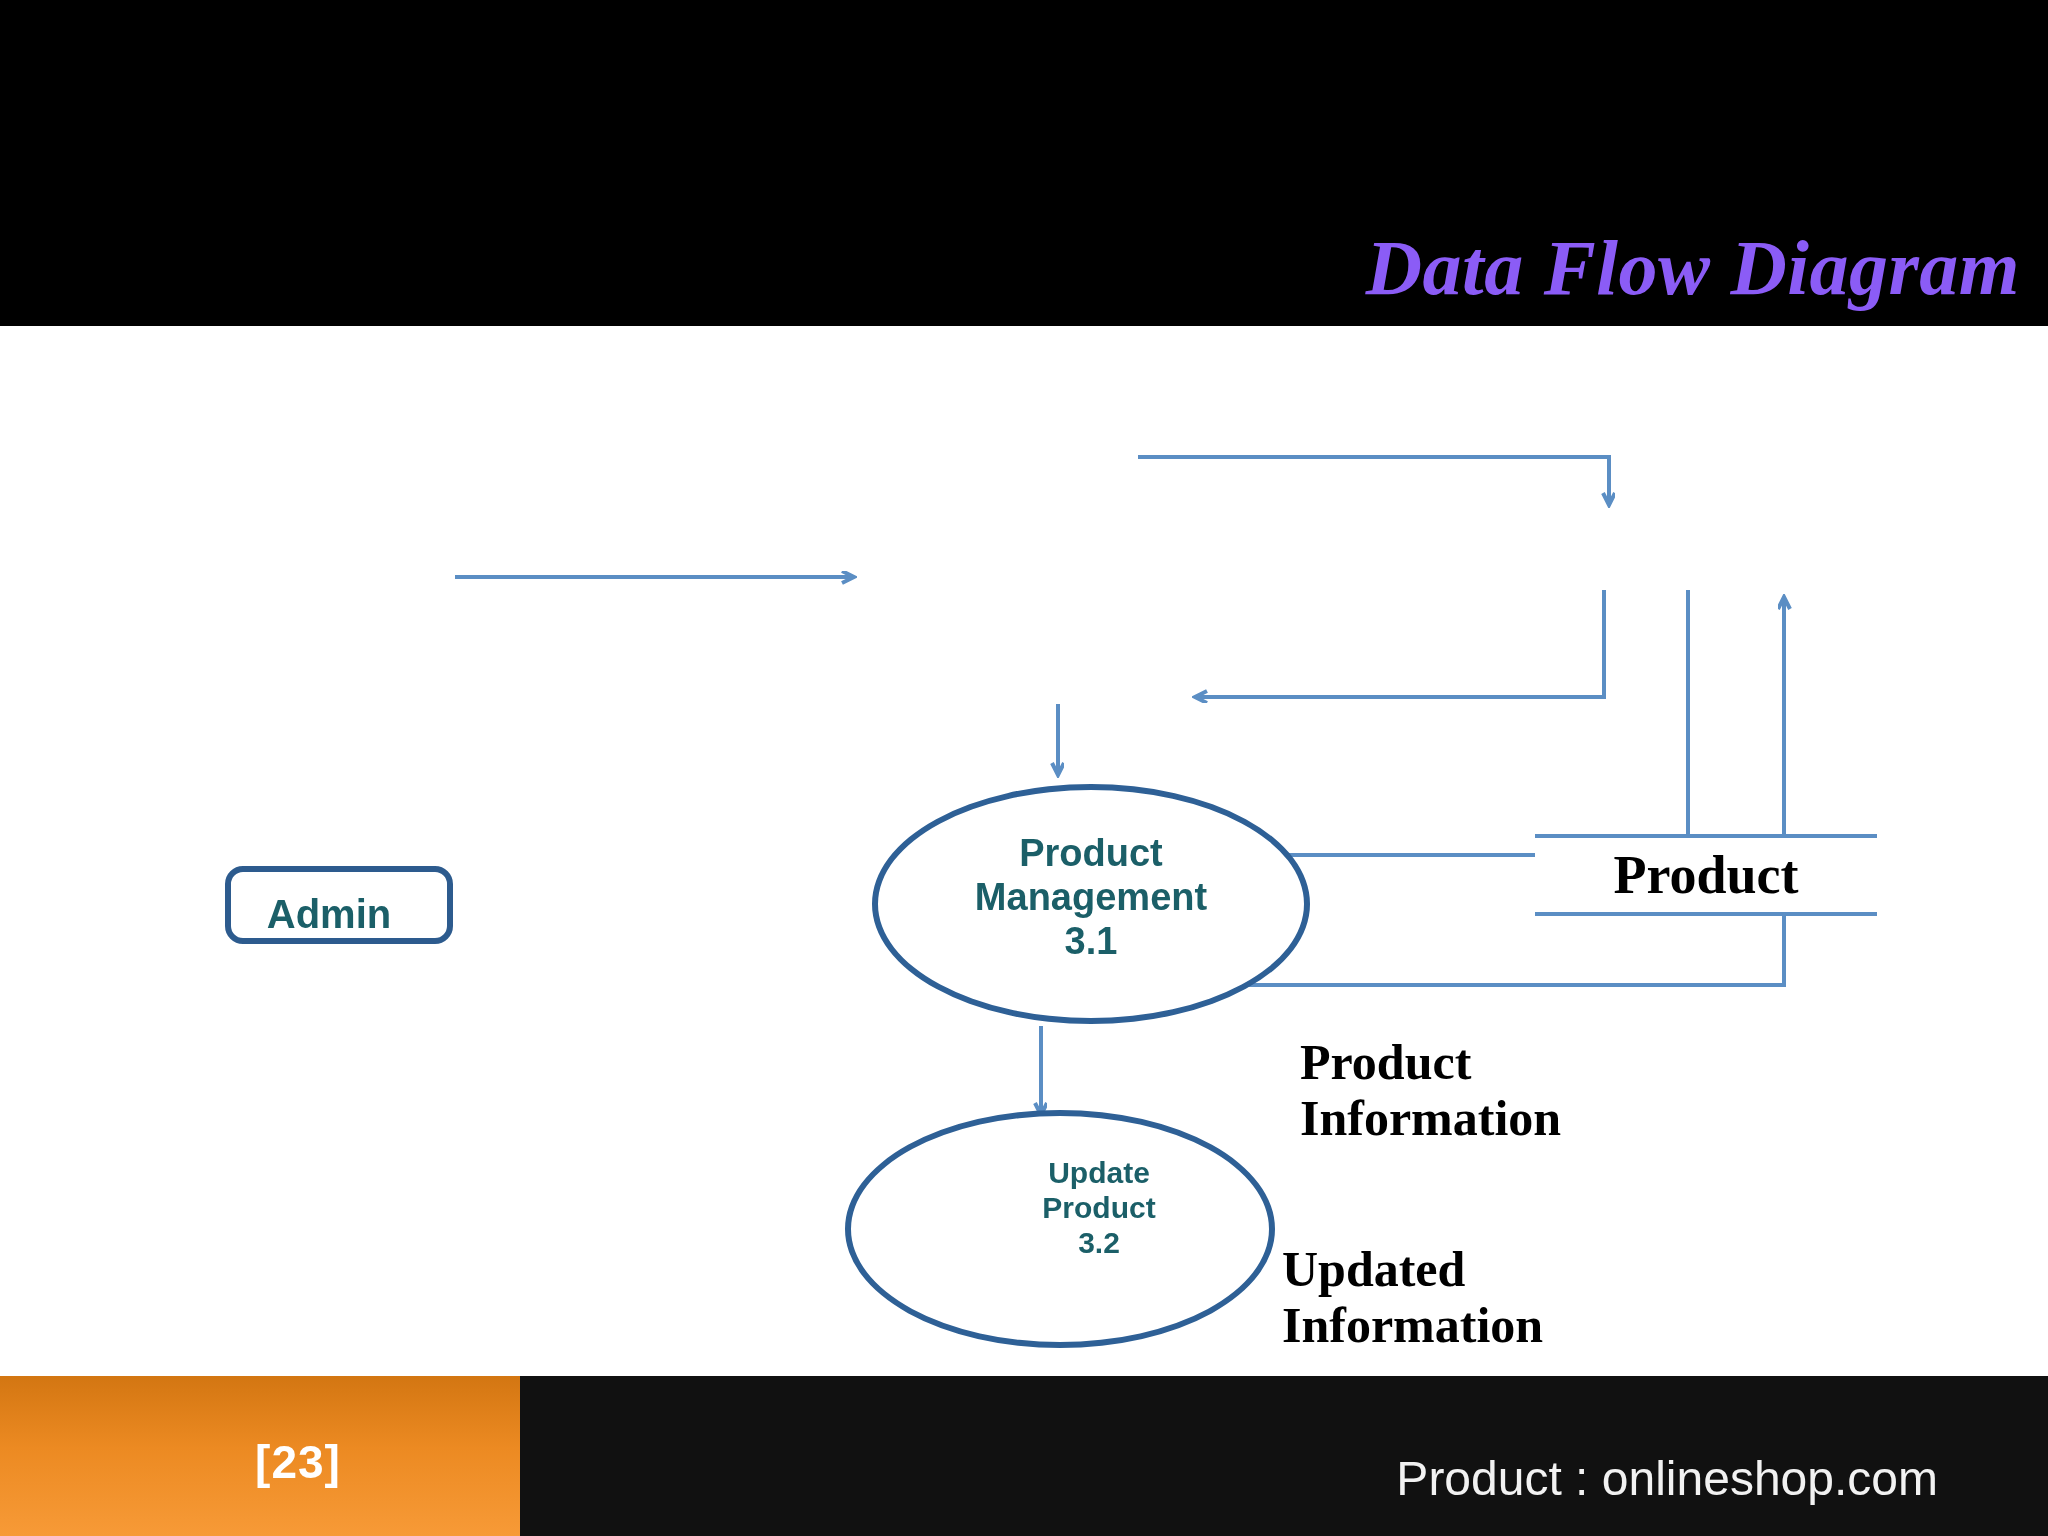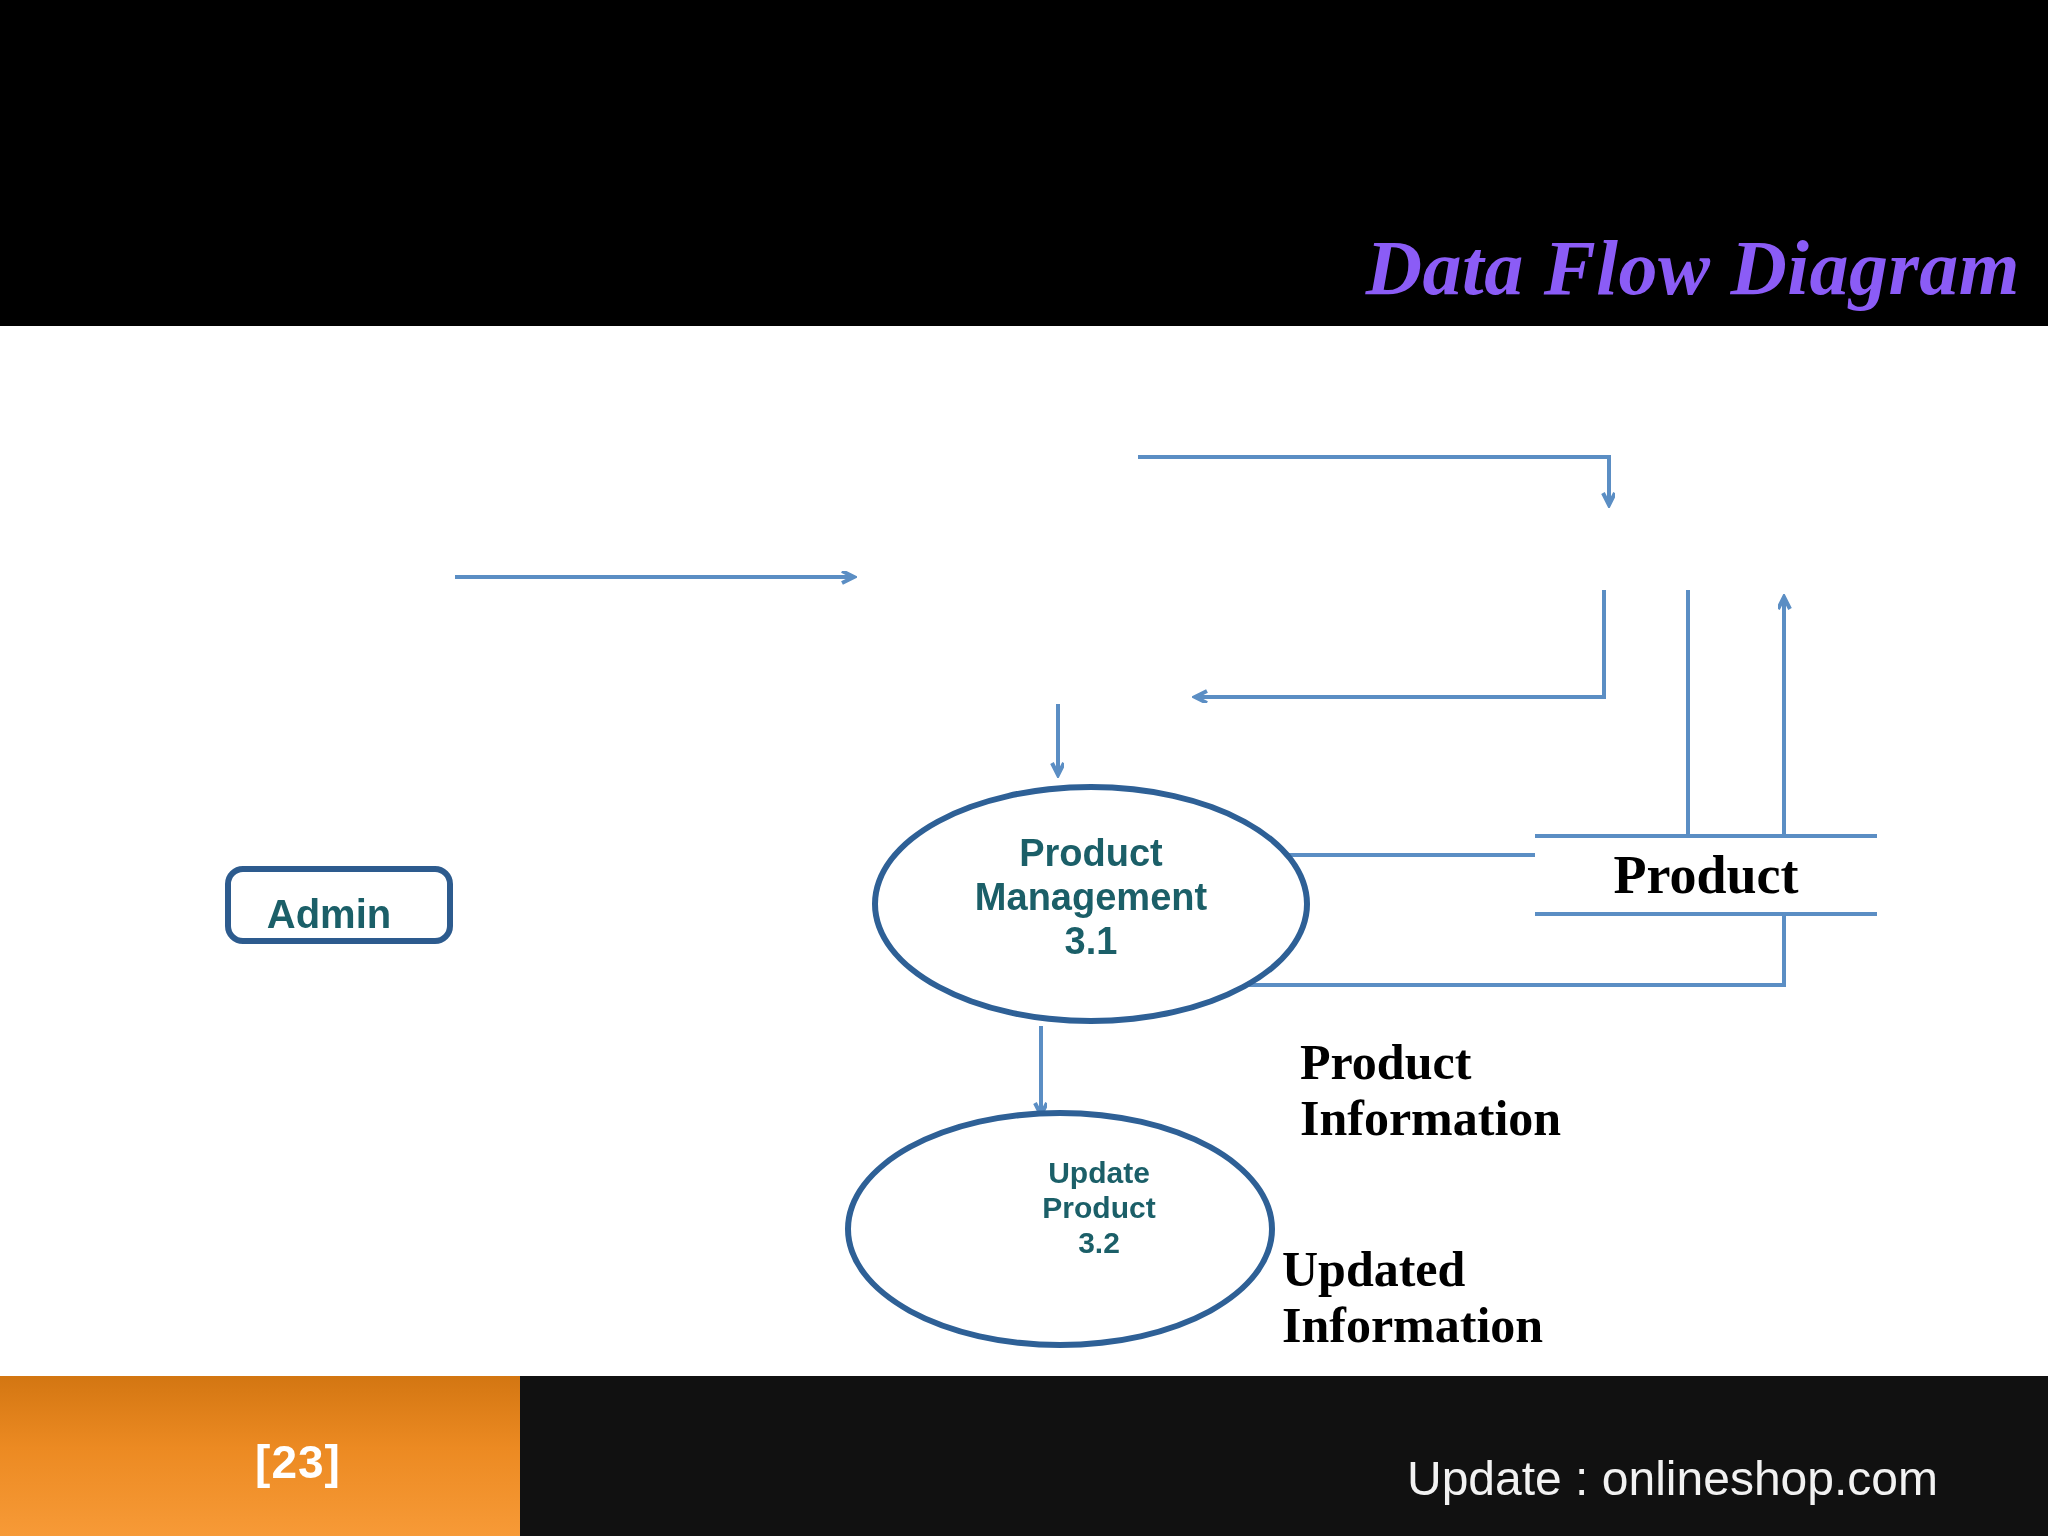--- a/index.html
+++ b/index.html
@@ -255,15 +255,15 @@
     <div id="label-product-information" class="flow-label">Product
 Information</div>
     <div id="label-updated-information" class="flow-label">Updated
 Information</div>
 
   </div>
 
   <div id="footer-band"></div>
   <div id="footer-orange"></div>
   <div id="page-number">[23]</div>
-  <div id="project-name">Update : onlineshop.com</div>
+  <div id="project-name">Product : onlineshop.com</div>
 
 </div>
 
 </body></html>

